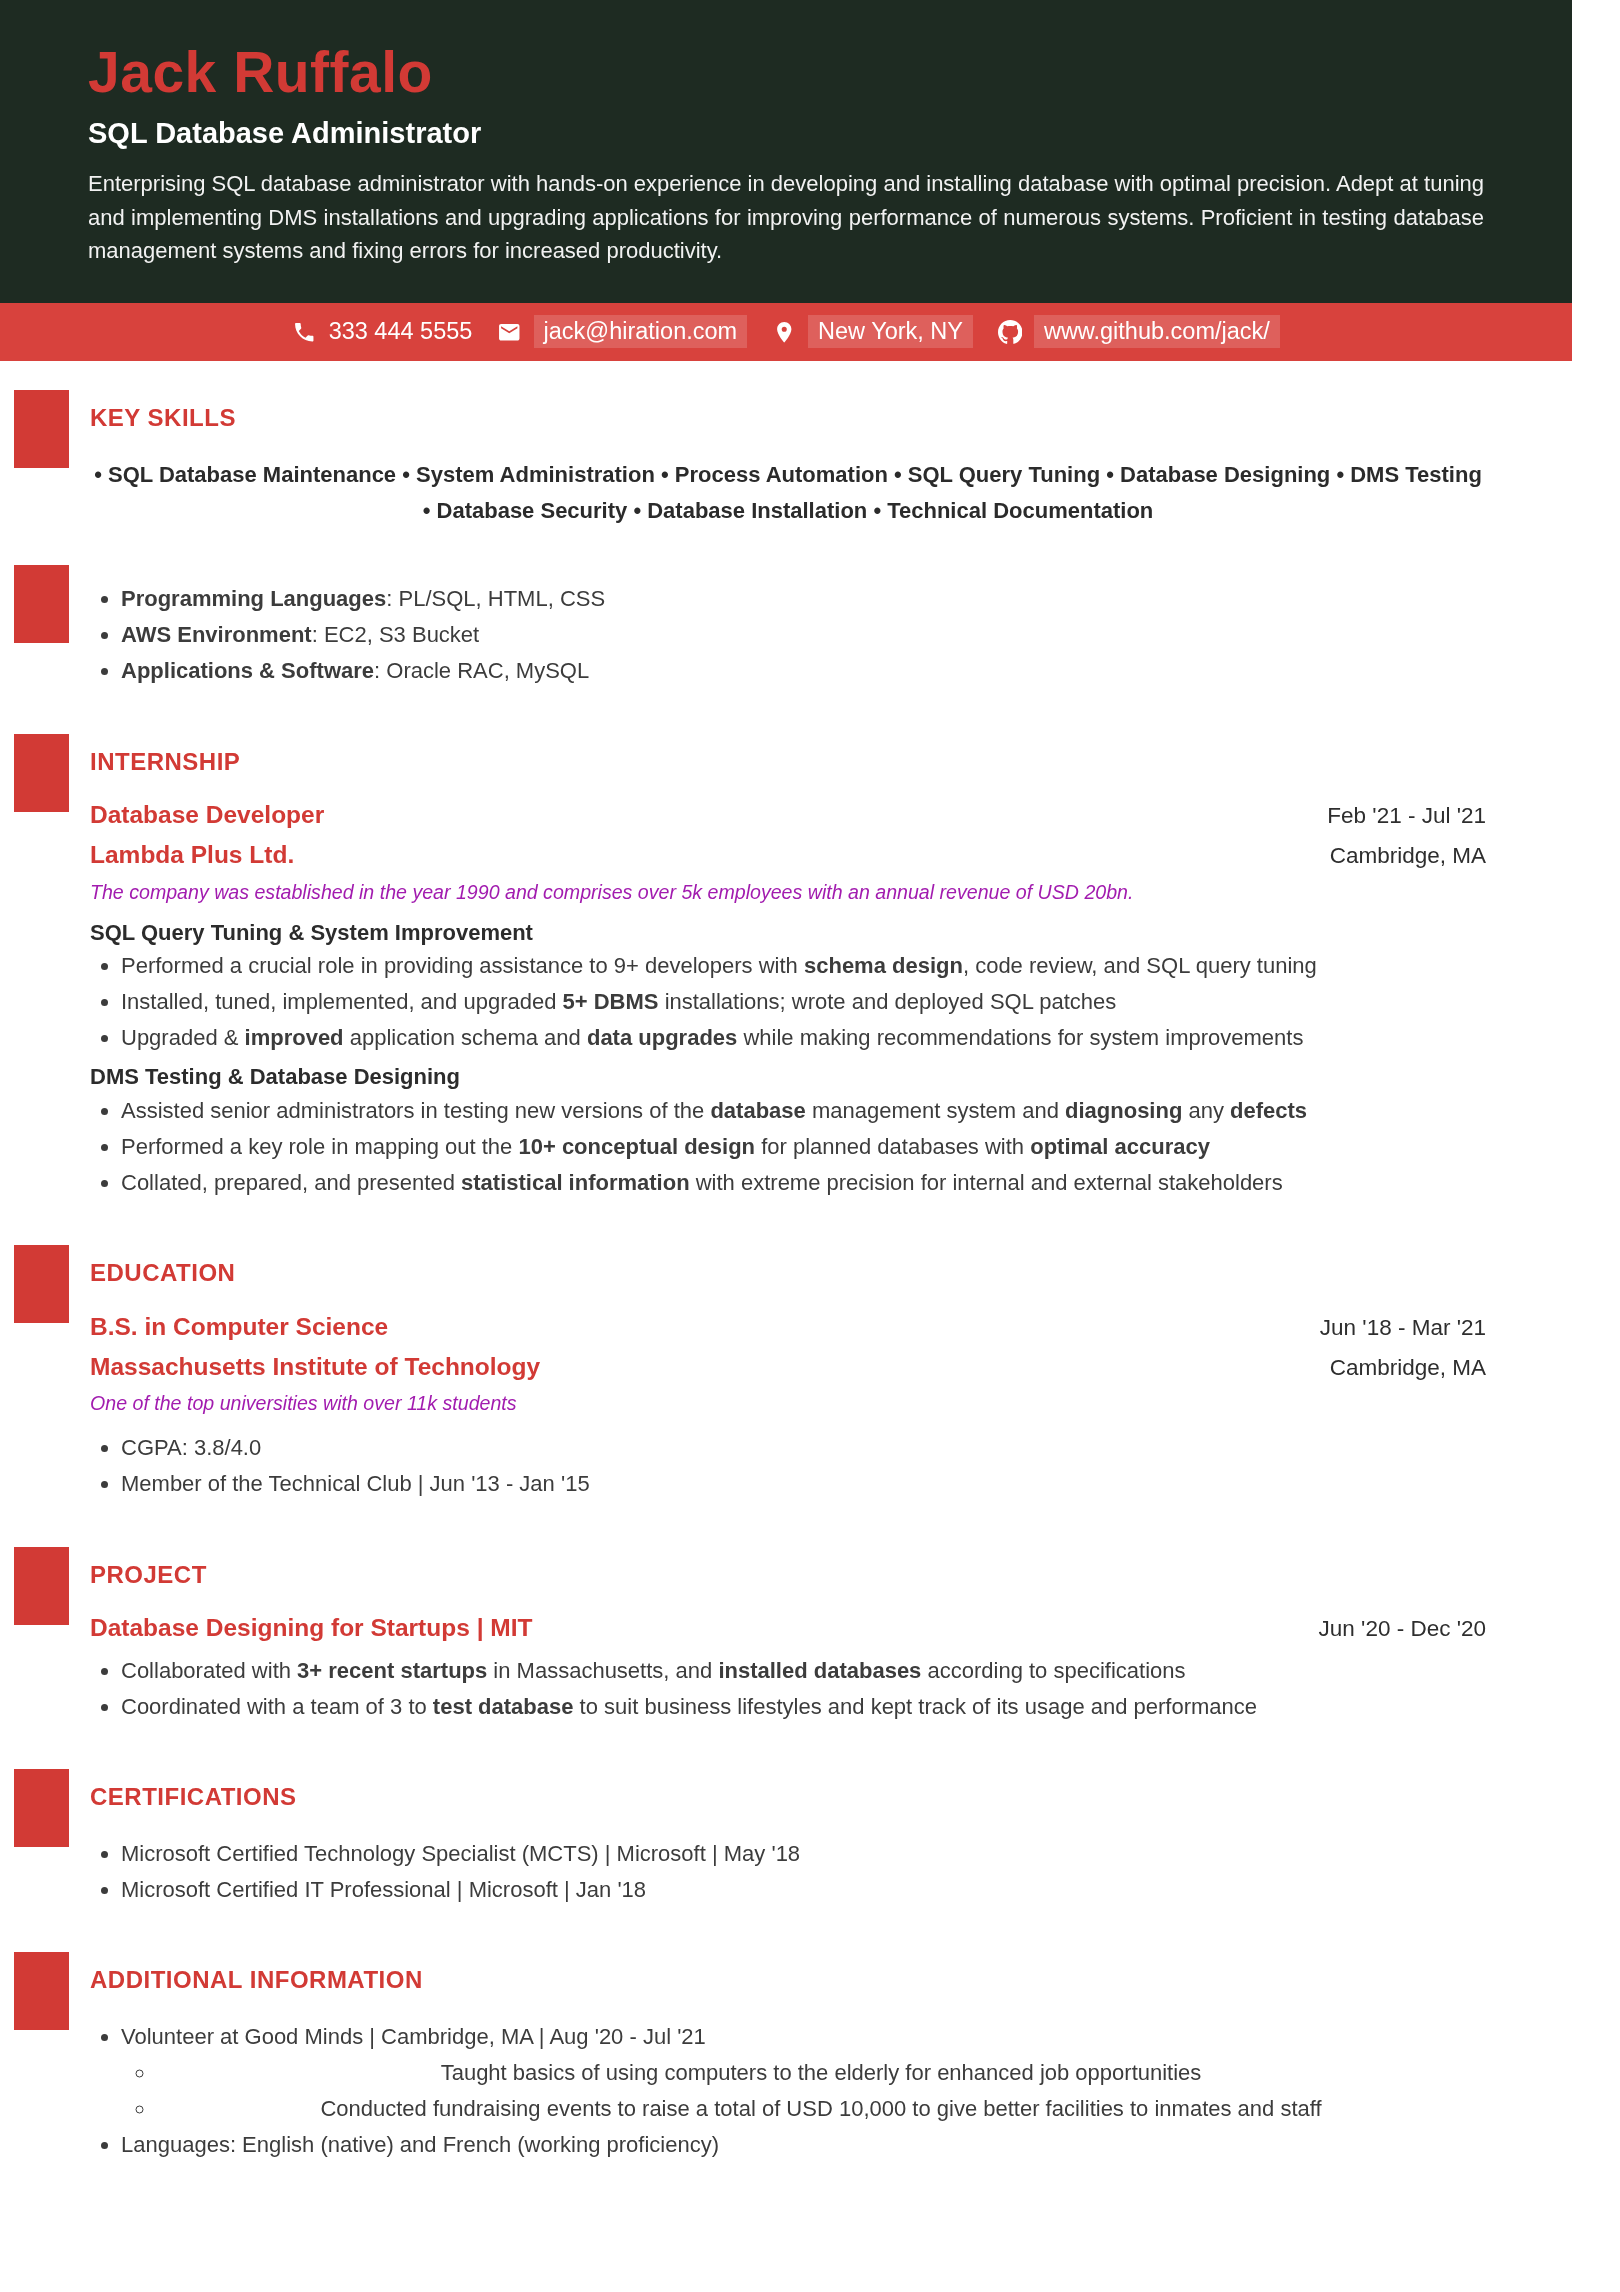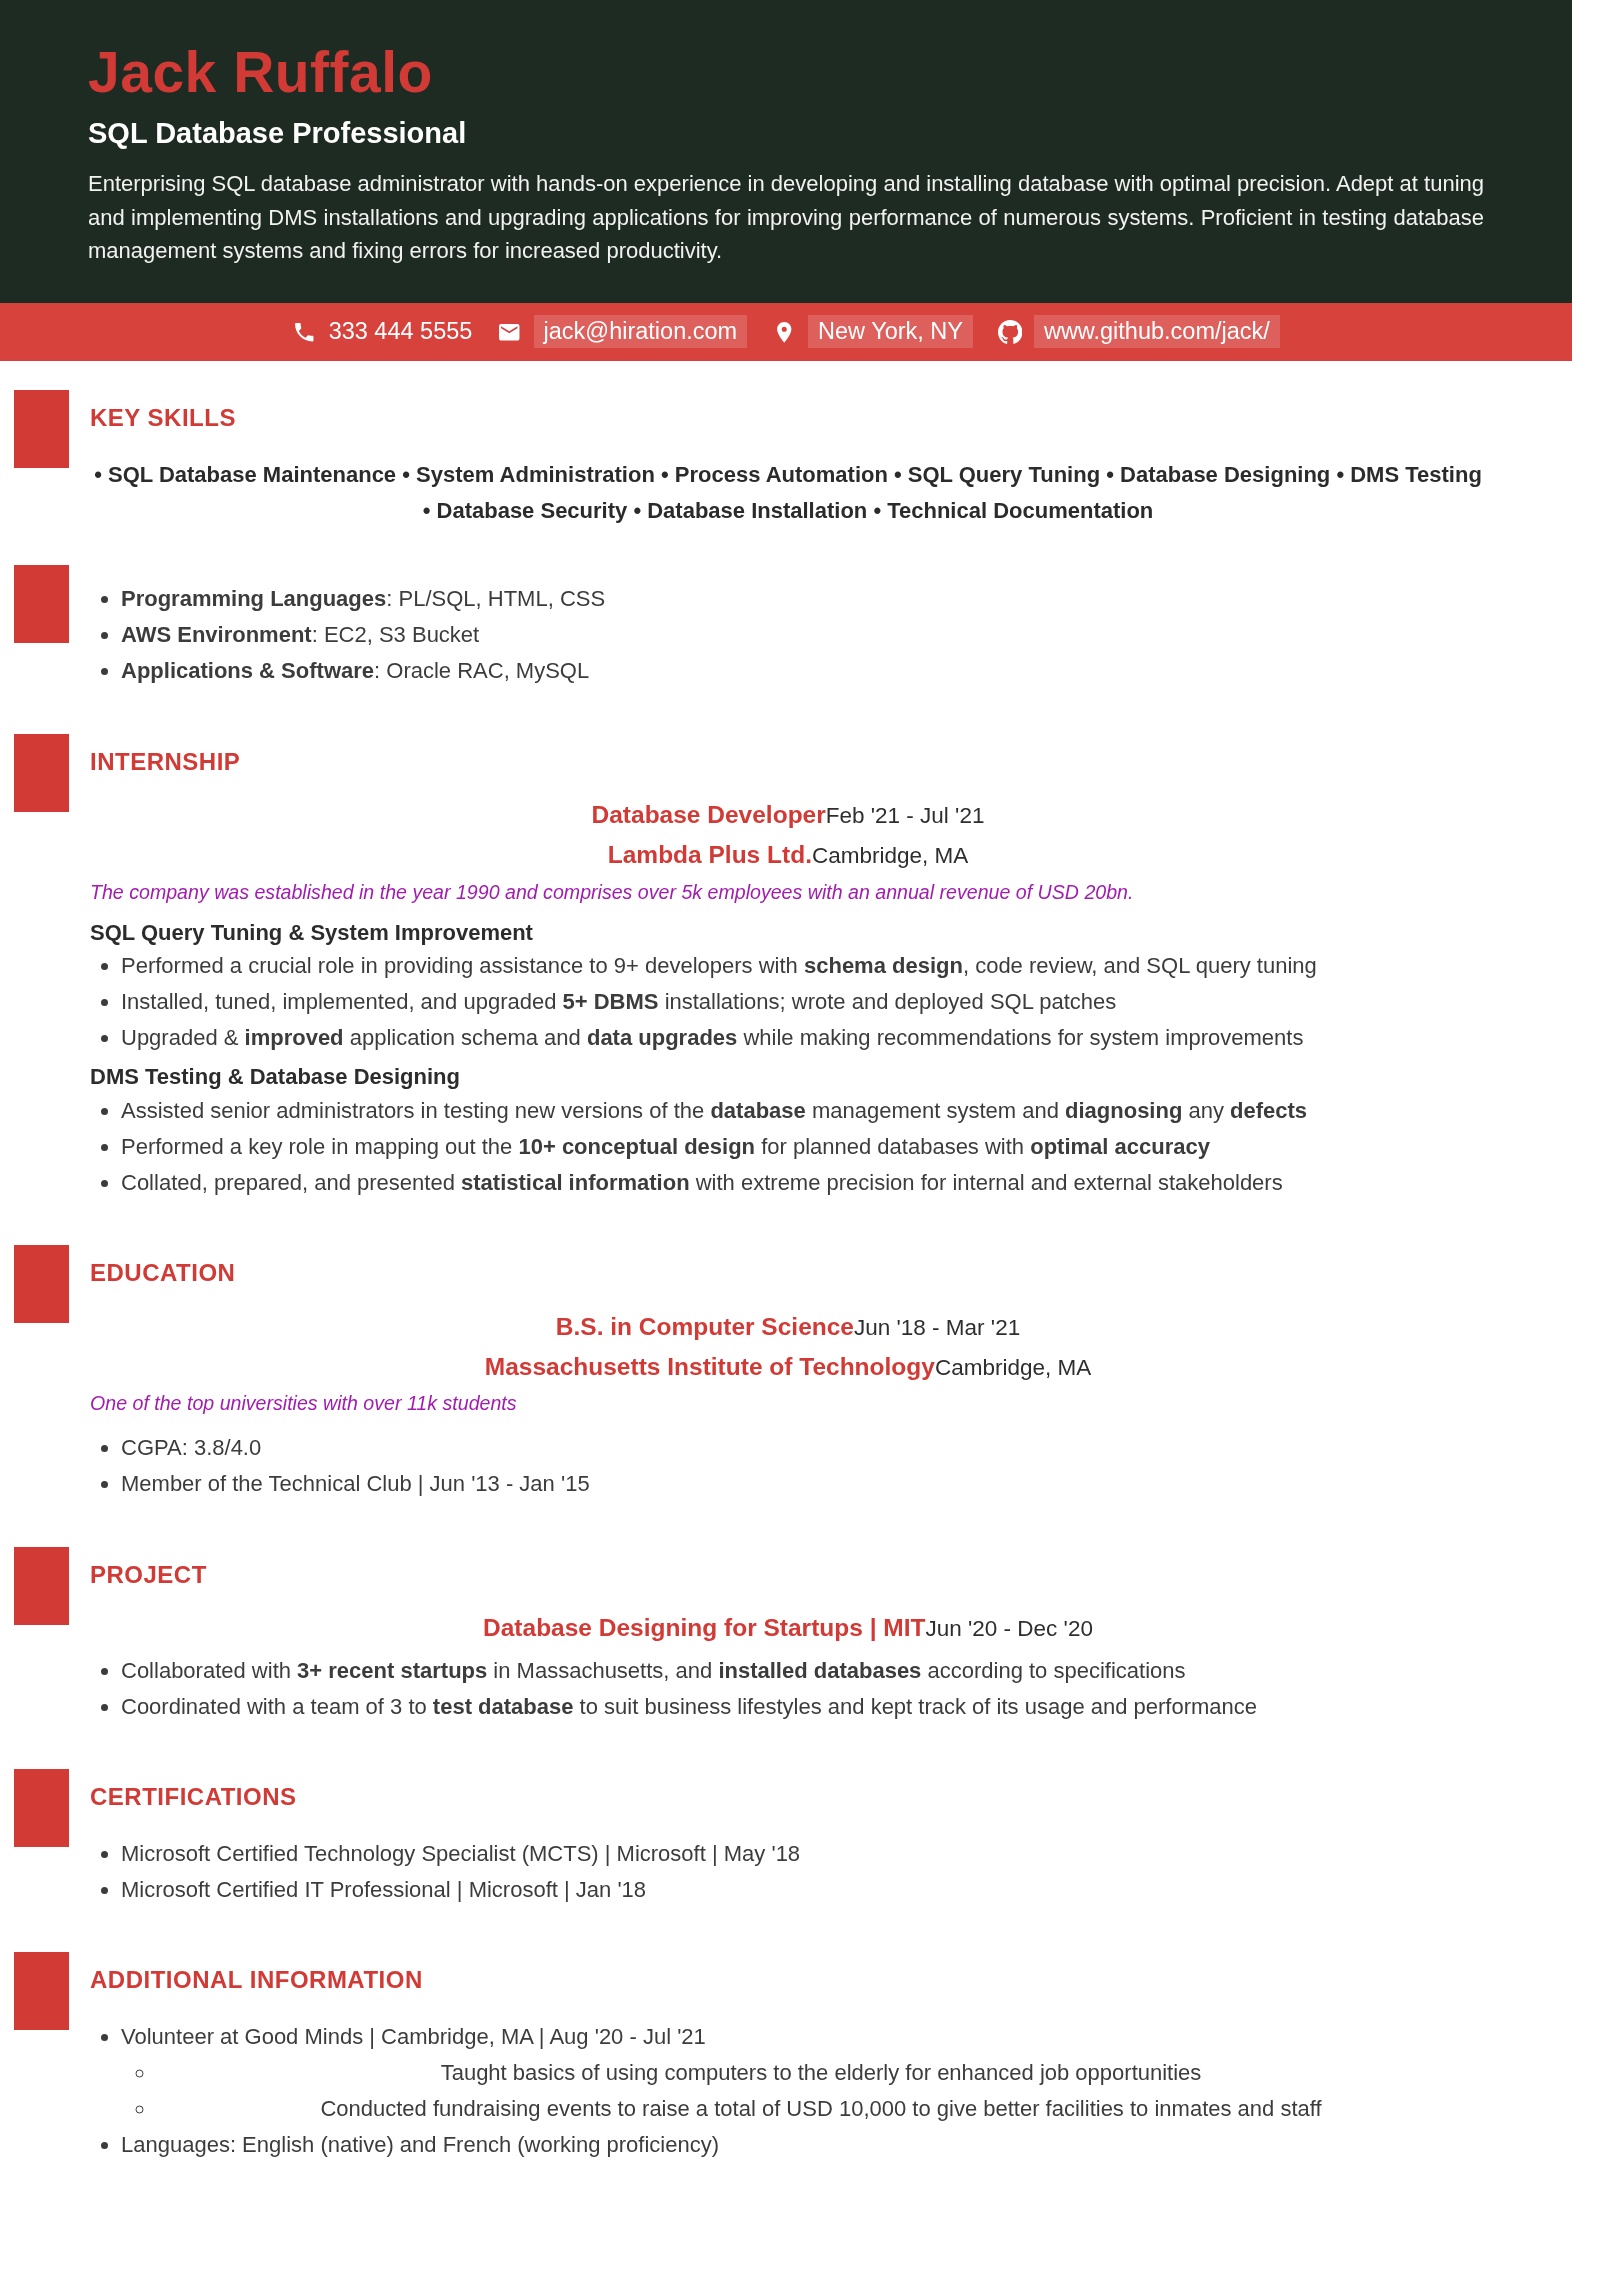--- a/index.html
+++ b/index.html
@@ -108,21 +108,21 @@
   ul.sub-bullets{
     margin:2px 0 2px 0;
     padding-left:35px;
     list-style:circle;
     text-align:center;
   }
   ul.sub-bullets li{font-size:22px;line-height:1.5;margin:2.9px 0;}
 
   .entry-row{
     display:flex;
-    justify-content:center;
+    justify-content:space-between;
     align-items:baseline;
     margin:0 0 11.8px 0;
   }
   .entry-title{
     color:var(--accent);
     font-size:24.5px;
     font-weight:700;
   }
   .entry-side{
     font-size:22.5px;
@@ -142,21 +142,21 @@
     margin:9.8px 0 2px 0;
   }
 </style>
 </head>
 <body>
 
 <div class="page">
 
   <header class="top">
     <h1 class="name">Jack Ruffalo</h1>
-    <h2 class="job-title">SQL Database Professional</h2>
+    <h2 class="job-title">SQL Database Administrator</h2>
     <p class="summary">Enterprising SQL database administrator with hands-on experience in developing and installing database with optimal precision. Adept at tuning and implementing DMS installations and upgrading applications for improving performance of numerous systems. Proficient in testing database management systems and fixing errors for increased productivity.</p>
   </header>
 
   <div class="contact-bar">
     <span class="contact-item">
       <svg viewBox="0 0 24 24">
           <path d="M6.62 10.79c1.44 2.83 3.76 5.14 6.59 6.59l2.2-2.2c.27-.27.67-.36 1.02-.24 1.12.37 2.33.57 3.57.57.55 0 1 .45 1 1V20c0 .55-.45 1-1 1-9.39 0-17-7.61-17-17 0-.55.45-1 1-1h3.5c.55 0 1 .45 1 1 0 1.25.2 2.45.57 3.57.11.35.03.74-.25 1.02l-2.2 2.2z"></path>
         </svg>
       <span>333 444 5555</span>
     </span>

